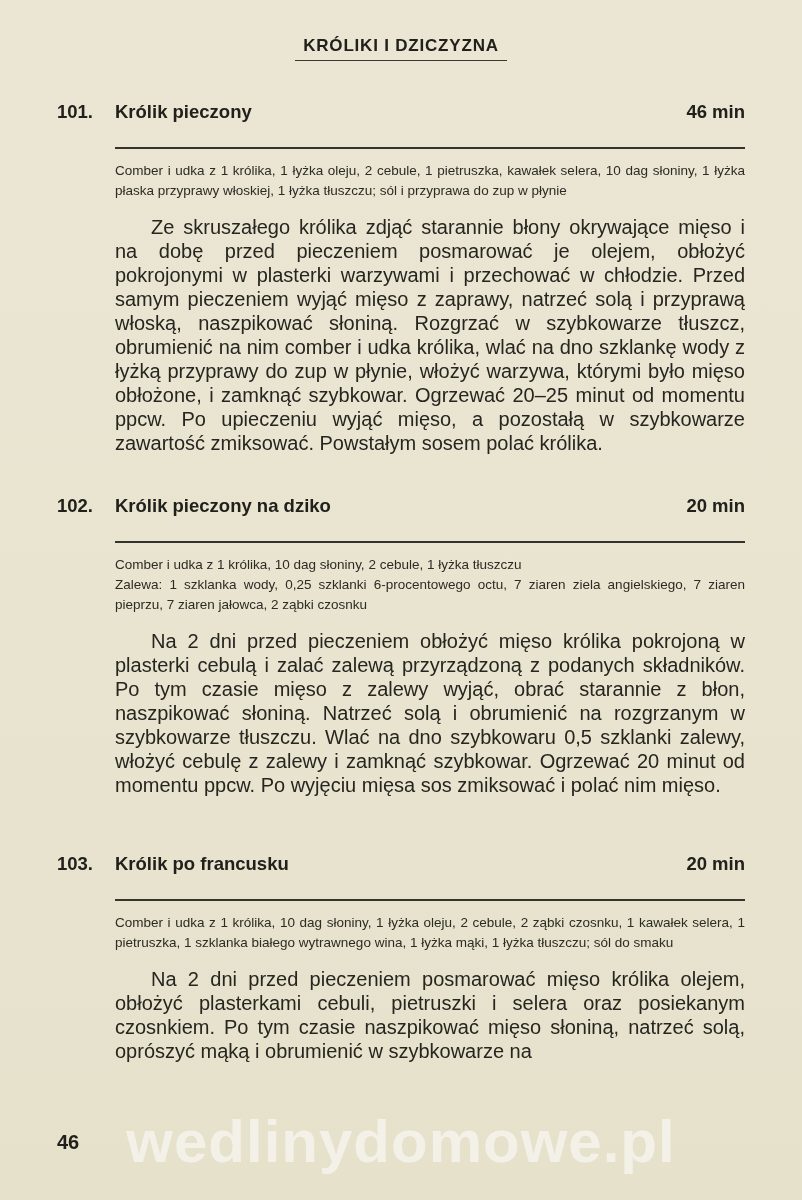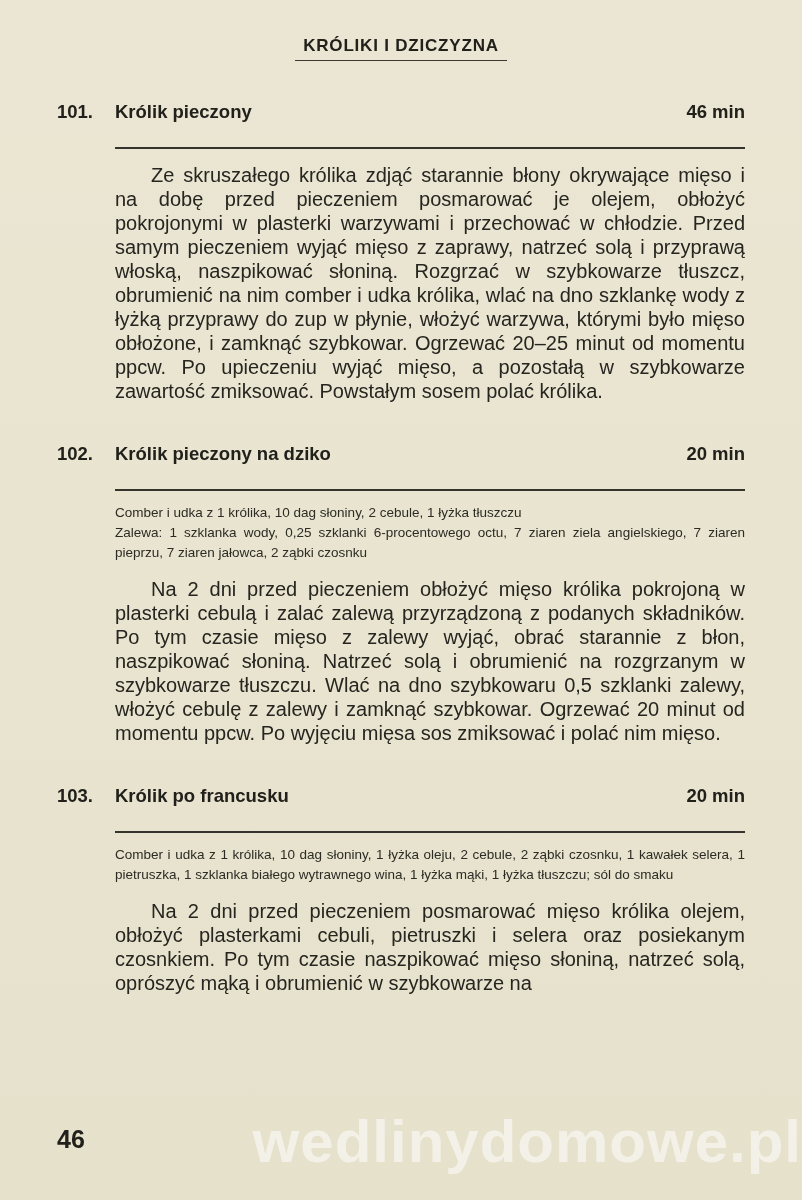--- a/index.html
+++ b/index.html
@@ -26,21 +26,21 @@
     margin: 0;
     font-size: 17px;
     font-weight: bold;
     letter-spacing: 0.8px;
     color: #21201b;
     padding: 0 8px 4px 8px;
     border-bottom: 1.5px solid #3a3931;
   }
   .recipe { margin-top: 40px; }
   .recipe-101 { }
-  .recipe-103 { margin-top: 40px; }
+  .recipe-103 { margin-top: 56px; }
   .recipe-heading {
     display: flex;
     align-items: baseline;
     font-size: 18.5px;
     font-weight: bold;
     color: #21201b;
   }
   .recipe-number { flex: 0 0 58px; width: 58px; }
   .recipe-title-row {
     flex: 1;
@@ -64,30 +64,30 @@
     font-size: 20px;
     line-height: 24px;
     text-align: justify;
     text-indent: 36px;
     color: #26251f;
   }
   .page-number {
     position: absolute;
     left: 57px;
     bottom: 46px;
-    font-size: 25px;
+    font-size: 20px;
     font-weight: bold;
     color: #21201b;
   }
   .watermark {
     position: absolute;
     left: 0;
     right: 0;
     bottom: 24px;
-    text-align: right;
+    text-align: center;
     font-size: 60px;
     font-weight: bold;
     letter-spacing: 1px;
     white-space: nowrap;
     color: rgba(255, 255, 255, 0.55);
     pointer-events: none;
     z-index: 5;
   }
 </style>
 </head>
@@ -101,20 +101,21 @@
 
   <section class="recipe recipe-101">
     <div class="recipe-heading">
       <span class="recipe-number">101.</span>
       <span class="recipe-title-row">
         <span class="recipe-title">Królik pieczony</span>
         <span class="recipe-time">46 min</span>
       </span>
     </div>
     <div class="recipe-content">
+      <p class="ingredients">Comber i udka z 1 królika, 1 łyżka oleju, 2 cebule, 1 pietruszka, kawałek selera, 10 dag słoniny, 1 łyżka płaska przyprawy włoskiej, 1 łyżka tłuszczu; sól i przyprawa do zup w płynie</p>
       <p class="body-text">Ze skruszałego królika zdjąć starannie błony okrywające mięso i na dobę przed pieczeniem posmarować je olejem, obłożyć pokrojonymi w plasterki warzywami i przechować w chłodzie. Przed samym pieczeniem wyjąć mięso z zaprawy, natrzeć solą i przyprawą włoską, naszpikować słoniną. Rozgrzać w szybkowarze tłuszcz, obrumienić na nim comber i udka królika, wlać na dno szklankę wody z łyżką przyprawy do zup w płynie, włożyć warzywa, którymi było mięso obłożone, i zamknąć szybkowar. Ogrzewać 20–25 minut od momentu ppcw. Po upieczeniu wyjąć mięso, a pozostałą w szybkowarze zawartość zmiksować. Powstałym sosem polać królika.</p>
     </div>
   </section>
 
   <section class="recipe recipe-102">
     <div class="recipe-heading">
       <span class="recipe-number">102.</span>
       <span class="recipe-title-row">
         <span class="recipe-title">Królik pieczony na dziko</span>
         <span class="recipe-time">20 min</span>

